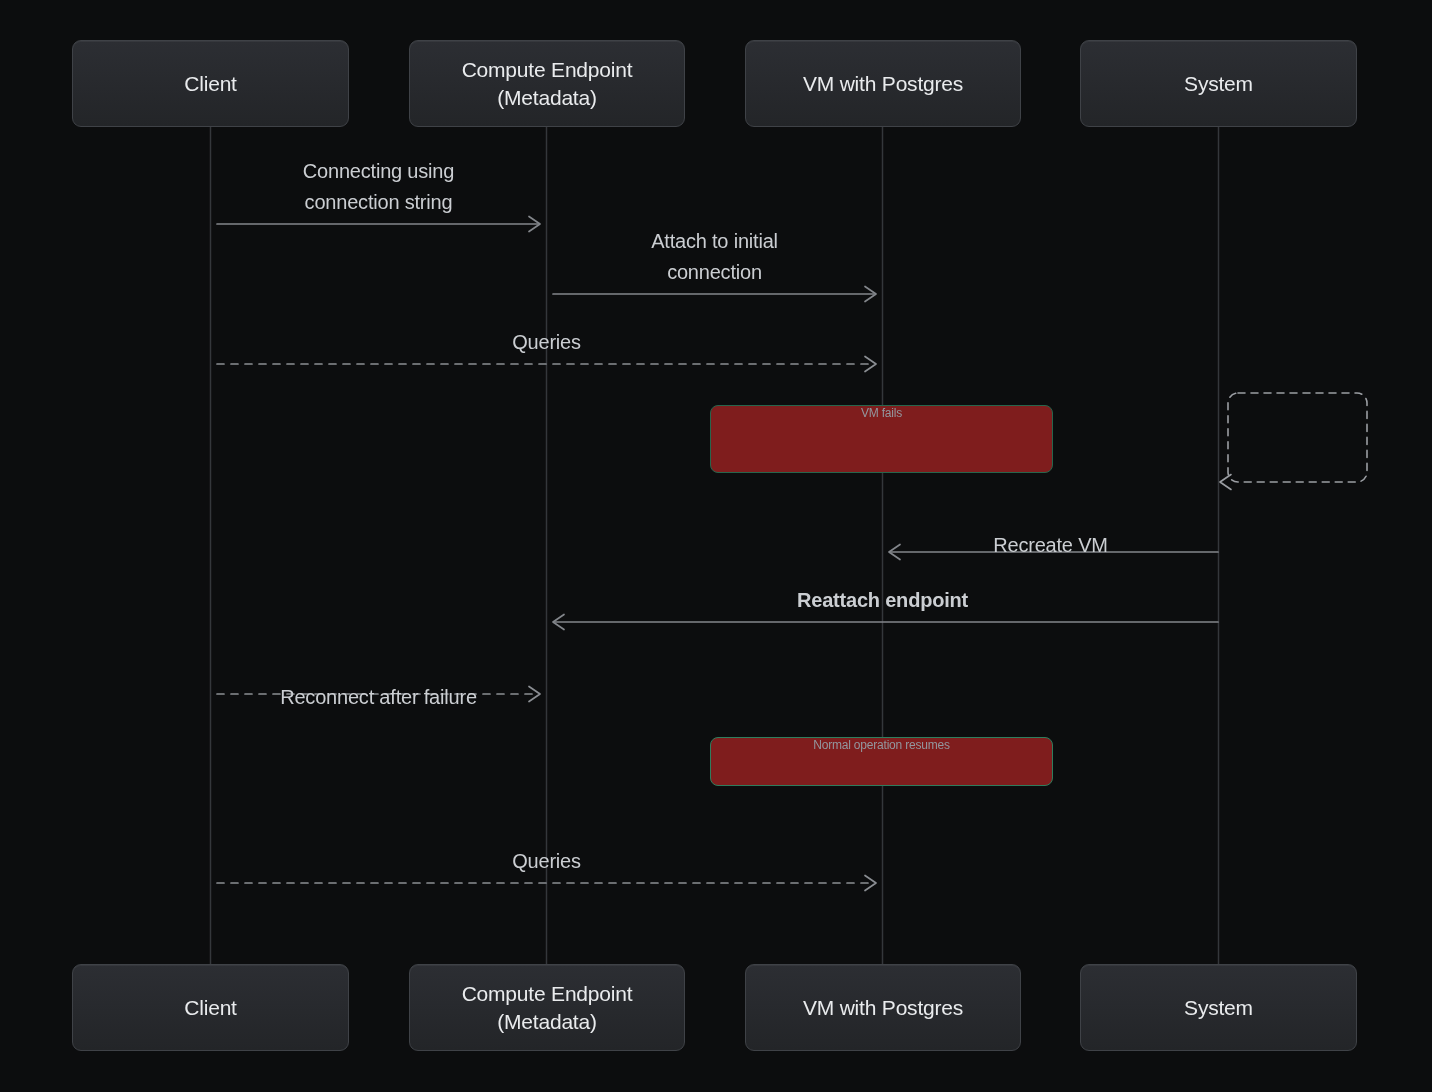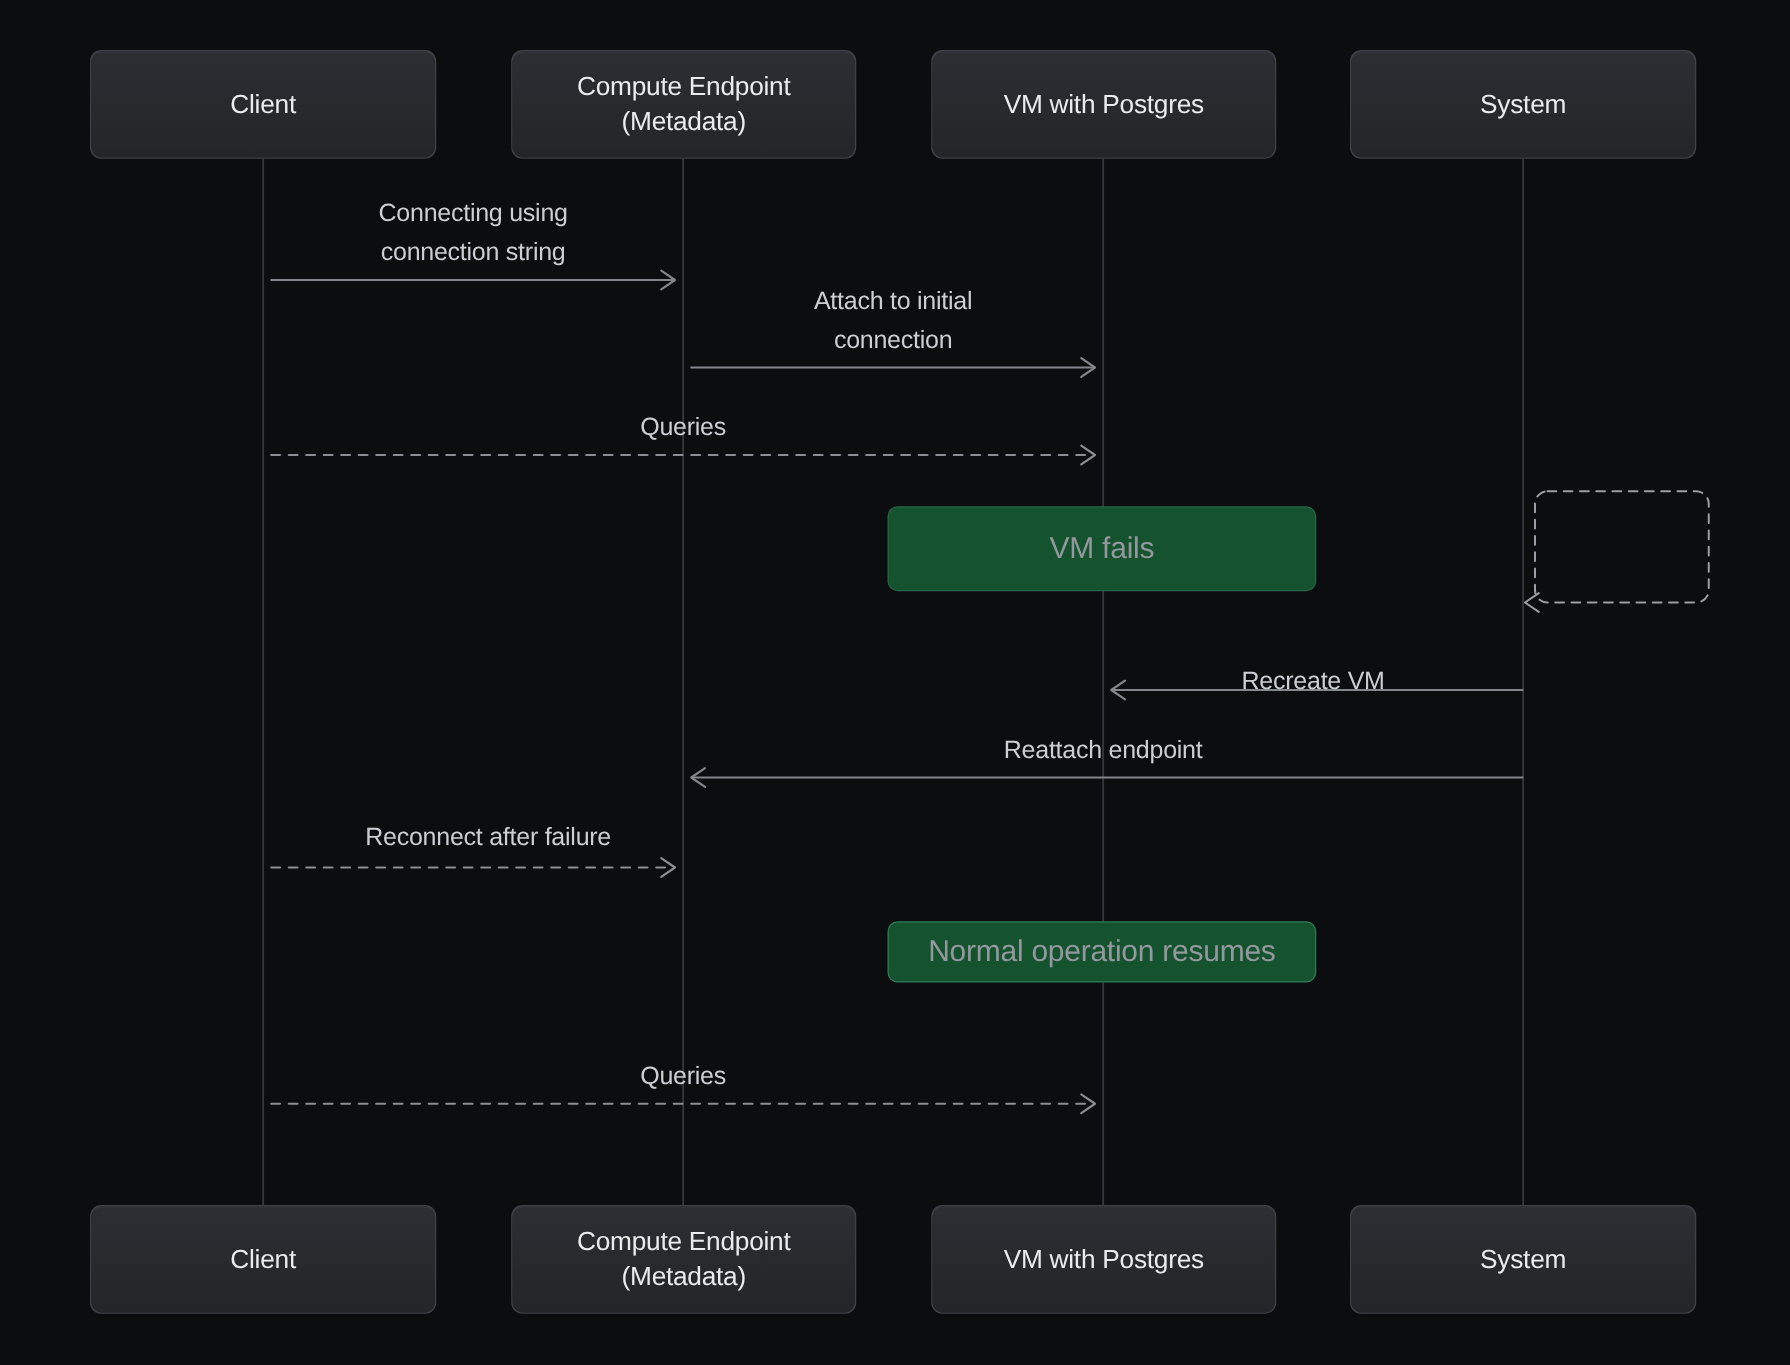--- a/index.html
+++ b/index.html
@@ -47,29 +47,28 @@
     line-height: 31px;
     letter-spacing: -0.2px;
     white-space: nowrap;
   }
   .msg-label.wrap {
     white-space: normal;
   }
   .note-box {
     position: absolute;
     box-sizing: border-box;
-    background: #14532d;
+    background: #7f1d1d;
     border: 1.5px solid #2d7457;
     border-radius: 8px;
     display: flex;
-    align-items: center;
     justify-content: center;
     text-align: center;
     color: #93979e;
-    font-size: 24px;
+    font-size: 12px;
     letter-spacing: -0.2px;
   }
   .self-msg-label {
     position: absolute;
     display: flex;
     align-items: center;
     justify-content: center;
     text-align: center;
     color: #cbced2;
     font-size: 20px;
@@ -166,23 +165,23 @@
   </div>
 
   <div class="msg-label wrap" style="left:378.5px; top:156px; width:220px;">Connecting using connection string</div>
 
   <div class="msg-label wrap" style="left:714.5px; top:226px; width:190px;">Attach to initial connection</div>
 
   <div class="msg-label" style="left:546.5px; top:327px;">Queries</div>
 
   <div class="msg-label" style="left:1050.5px; top:530px;">Recreate VM</div>
 
-  <div class="msg-label" style="left:882.5px; top:585px;">Reattach endpoint</div>
+  <div class="msg-label" style="left:882.5px; top:585px;font-weight:bold;">Reattach endpoint</div>
 
-  <div class="msg-label" style="left:378.5px; top:655px;margin-left:12px;">Reconnect after failure</div>
+  <div class="msg-label" style="left:378.5px; top:682px;">Reconnect after failure</div>
 
   <div class="msg-label" style="left:546.5px; top:846px;">Queries</div>
 
   <div class="note-box" style="left:710px; top:405px; width:343px; height:68px; border-color:#27654c;">
     <span>VM fails</span>
   </div>
 
   <div class="note-box" style="left:710px; top:737px; width:343px; height:49px; border-color:#2f7d5d;">
     <span>Normal operation resumes</span>
   </div>

